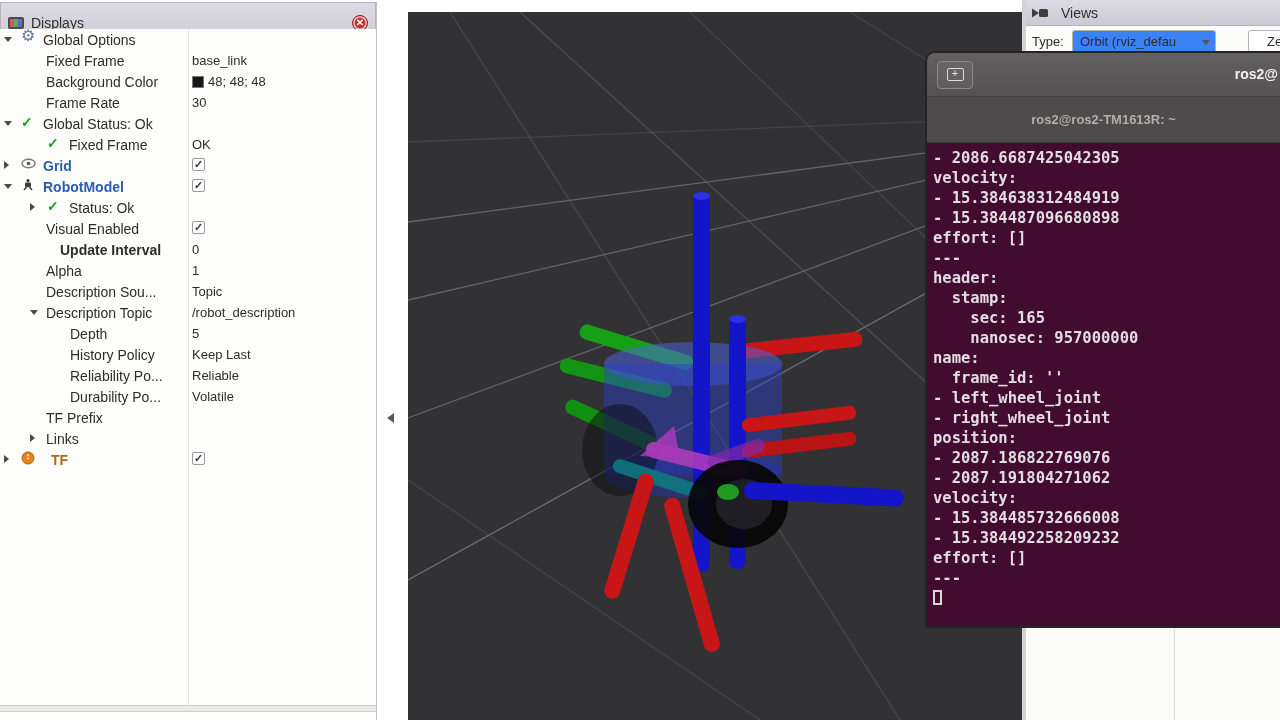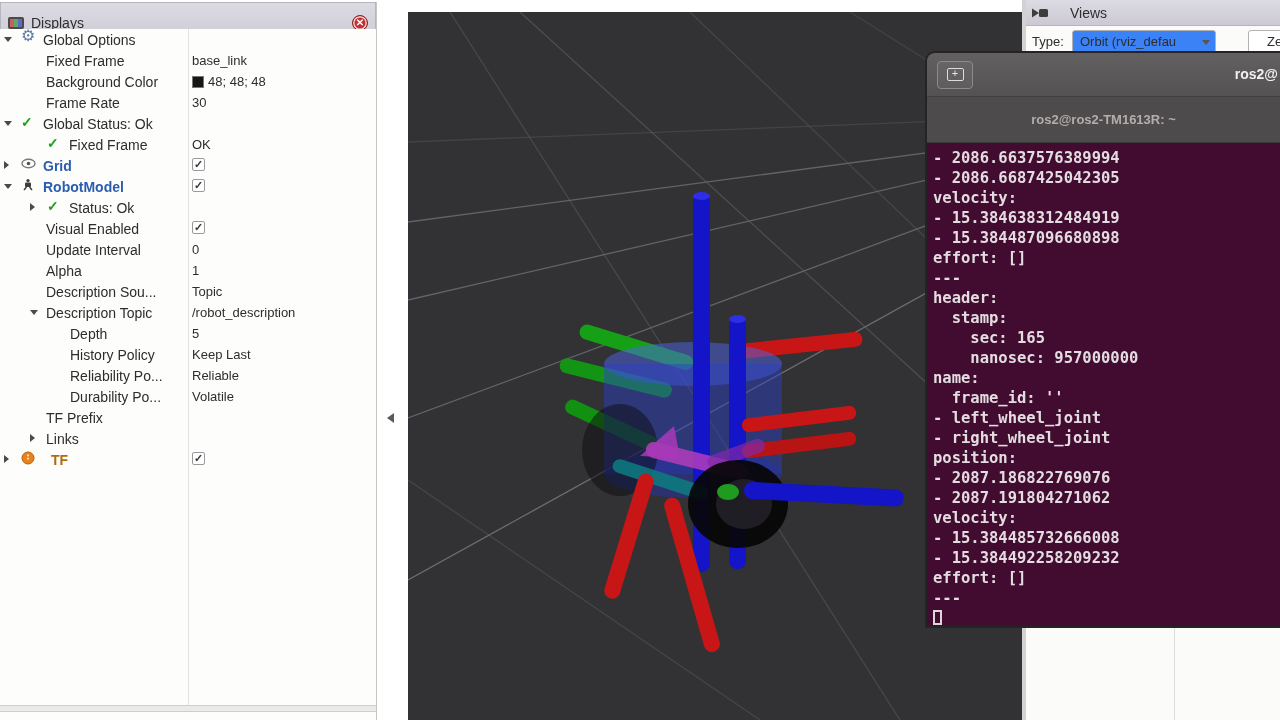--- a/index.html
+++ b/index.html
@@ -46,21 +46,21 @@
   .gutter-arrow { position:absolute; left:387px; top:413px; width:0; height:0;
     border-top:5px solid transparent; border-bottom:5px solid transparent;
     border-right:7px solid #5a5a5a; }
   
   .viewport { position:absolute; left:408px; top:12px; width:614px; height:708px;
     background:#323234; z-index:1; }
   
   .right-panel { position:absolute; left:1022px; top:0; width:258px; height:720px;
     background:#fbfbfa; border-left:4px solid #d4d2d0; z-index:2; }
   .rp-title { height:26px; background:linear-gradient(#dcdae2,#ccc9d4);
-    border-bottom:1px solid #b6b4bc; display:flex; align-items:center; gap:22px;
+    border-bottom:1px solid #b6b4bc; display:flex; align-items:center; gap:13px;
     padding:0 6px; font-size:14px; color:#2e2e2e; }
   .rp-type { position:relative; height:30px; font-size:13px; color:#2d2d2d; }
   .rp-type-label { position:absolute; left:6px; top:8px; }
   .rp-dropdown { position:absolute; left:46px; top:4px; width:144px; height:23px;
     background:#3b82f6; border:1px solid #b4b2b0; border-radius:3px; padding:3px 16px 0 7px;
     overflow:hidden; white-space:nowrap; }
   .rp-caret { position:absolute; right:5px; top:9px; width:0; height:0;
     border-left:4px solid transparent; border-right:4px solid transparent;
     border-top:5px solid #555; }
   .rp-zero { position:absolute; left:222px; top:4px; width:60px; height:23px;
@@ -237,21 +237,21 @@
         <span class="ic ic-check" style="left: 47px;">✓</span>
         <span class="t-label" style="left: 69px;">Status: Ok</span>
       </div>
       <div class="t-row">
         <span class="t-label" style="left: 46px;">Visual Enabled</span>
         <span class="t-val">
           <span class="cb">✓</span>
         </span>
       </div>
       <div class="t-row">
-        <span class="t-label" style="left: 46px;">Update Interval</span>
+        <span class="t-label" style="left: 60px; font-weight: bold;">Update Interval</span>
         <span class="t-val">
           <span>0</span>
         </span>
       </div>
       <div class="t-row">
         <span class="t-label" style="left: 46px;">Alpha</span>
         <span class="t-val">
           <span>1</span>
         </span>
       </div>
@@ -321,21 +321,20 @@
   <div class="term-titlebar">
     <span class="newtab-btn">
       <span class="nt-glyph">+</span>
     </span>
     <span class="term-wintitle">ros2@</span>
   </div>
   <div class="term-tabbar">
     <span class="term-tab">ros2@ros2-TM1613R: ~</span>
   </div>
   <div class="term-body" id="term-lines">
-      <div class="term-line">- 2086.6637576389994</div>
       <div class="term-line">- 2086.6687425042305</div>
       <div class="term-line">velocity:</div>
       <div class="term-line">- 15.384638312484919</div>
       <div class="term-line">- 15.384487096680898</div>
       <div class="term-line">effort: []</div>
       <div class="term-line">---</div>
       <div class="term-line">header:</div>
       <div class="term-line">  stamp:</div>
       <div class="term-line">    sec: 165</div>
       <div class="term-line">    nanosec: 957000000</div>

